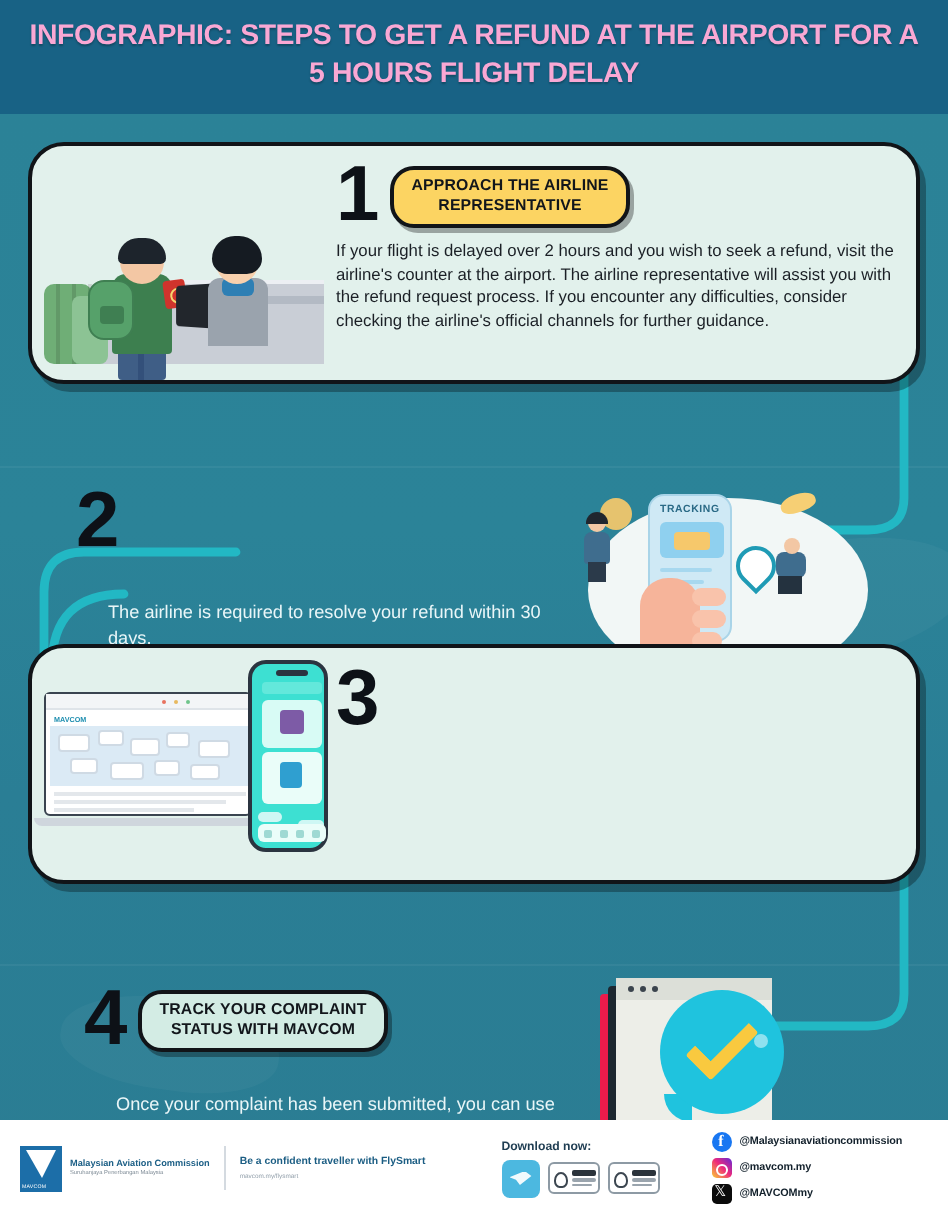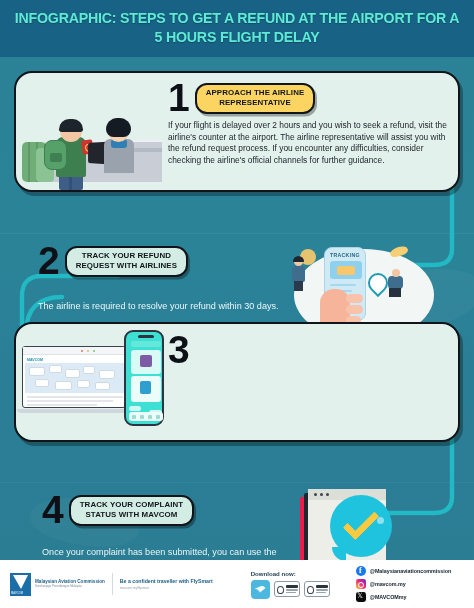--- a/index.html
+++ b/index.html
@@ -11,21 +11,21 @@
     position: relative;
   }
 
   
   .header {
     background: #186285;
     padding: 9px 14px 11px 14px;
     text-align: center;
   }
   .header-title {
-    color: #5eead4;
+    color: #f9a8d4;
     font-size: 14.2px;
     font-weight: bold;
     line-height: 1.32;
     letter-spacing: -0.2px;
     text-shadow: 0 1px 1px rgba(0,0,0,.25);
   }
 
   
   .infographic-body {
     position: relative;
@@ -89,21 +89,21 @@
   .c1-copy .body-text { font-size: 8.4px; color: #1b2026; margin-top: 6px; }
 
   
   .c3-art { position: absolute; left: 2px; top: 2px; width: 148px; height: 108px; }
   .c3-copy { position: absolute; left: 152px; top: 10px; right: 10px; }
   .c3-copy .body-text { font-size: 8.4px; color: #1b2026; margin-top: 7px; }
 
   
   .open-step { position: absolute; }
   .open-step .step-num { color: #0d1117; }
-  .open-step .body-text { color: #e9f6f8; font-size: 9.1px; }
+  .open-step .body-text { color: #e9f6f8; font-size: 9.1px; margin-left: 16px; }
   .step-2 { left: 38px; top: 188px; width: 250px; }
   .step-2 .body-text { margin-top: 23px; }
   .step-4 { left: 42px; top: 437px; width: 250px; }
   .step-4 .body-text { margin-top: 20px; }
 
   
   .art { position: absolute; }
 
   
   .counter-desk { position:absolute; left:34px; bottom:8px; width:112px; height:42px; background:#c9ced6; border-top:2px solid #eceff3; }
@@ -295,24 +295,20 @@
         </div>
         <div class="body-text">If your flight is delayed over 2 hours and you wish to seek a refund, visit the airline's counter at the airport. The airline representative will assist you with the refund request process. If you encounter any difficulties, consider checking the airline's official channels for further guidance.</div>
       </div>
 
     </div>
   </div>
 
   <div class="open-step step-2">
     <div class="step-head">
       <div class="step-num">2</div>
-      <div class="pill pill-mint">
-        <div class="pill-text">TRACK YOUR REFUND
-REQUEST WITH AIRLINES</div>
-      </div>
     </div>
     <div class="body-text">The airline is required to resolve your refund within 30 days.</div>
   </div>
 
   <div class="art art-2">
     <div class="blob"></div>
     <div class="leafA"></div>
     <div class="leafB"></div>
     <div class="circle-yellow"></div>
     <div class="plane-ico"></div>

